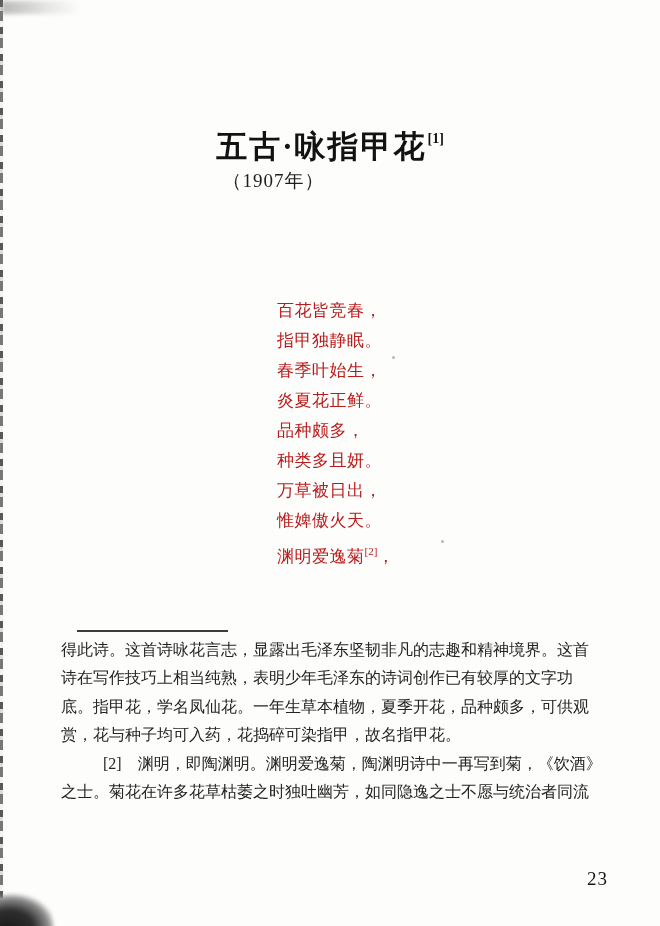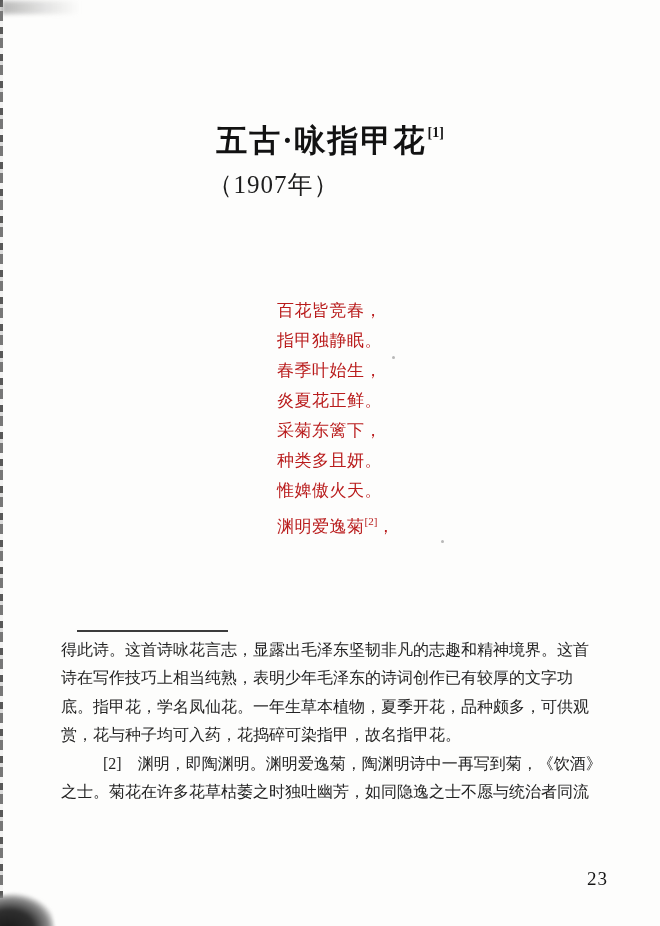--- a/index.html
+++ b/index.html
@@ -35,33 +35,33 @@
     background: radial-gradient(ellipse at 25% 80%, #181818 0%, #2e2e2e 40%, #8c8c8c 62%, rgba(200,200,200,0) 74%);
     transform: rotate(-10deg);
     filter: blur(1.5px);
   }
   .speck { position: absolute; width: 3px; height: 3px; border-radius: 50%; background: #9a9a9a; opacity: .7; }
   .speck-1 { left: 392px; top: 356px; }
   .speck-2 { left: 441px; top: 540px; }
 
   
   .title {
-    position: absolute; top: 120px; left: 0; width: 660px;
+    position: absolute; top: 126px; left: 0; width: 660px;
     text-align: center;
     font-size: 31px; font-weight: 700; letter-spacing: 2px;
     color: #121212; line-height: 1.35;
   }
   .title sup {
     font-size: 14px; font-weight: 600; letter-spacing: 0;
     vertical-align: 14px; margin-left: 1px;
   }
   .subtitle {
     position: absolute; top: 168px; left: 0; width: 547px;
     text-align: center;
-    font-size: 25px; letter-spacing: 1px; color: #1e1e1e; font-family: Liberation Serif, serif;
+    font-size: 19px; letter-spacing: 1px; color: #1e1e1e; font-family: Liberation Serif, serif;
   }
 
   .poem {
     position: absolute; left: 277px; top: 296px;
     font-size: 17px; color: #b91c1c; letter-spacing: .5px;
   }
   .poem-line { height: 30px; line-height: 30px; white-space: nowrap; }
   .poem-line sup { font-size: 11px; vertical-align: 7px; letter-spacing: 0; }
 
   .fn-rule {
@@ -94,22 +94,23 @@
   <div class="title">
     <span>五古·咏指甲花</span><sup>[1]</sup>
   </div>
   <div class="subtitle">（1907年）</div>
 
   <div class="poem">
     <div class="poem-line"><span>百花皆竞春，</span></div>
     <div class="poem-line"><span>指甲独静眠。</span></div>
     <div class="poem-line"><span>春季叶始生，</span></div>
     <div class="poem-line"><span>炎夏花正鲜。</span></div>
-    <div class="poem-line"><span>采菊东篱下，</span></div>
+    <div class="poem-line"><span>品种颇多，</span></div>
     <div class="poem-line"><span>种类多且妍。</span></div>
+    <div class="poem-line"><span>万草被日出，</span></div>
     <div class="poem-line"><span>惟婢傲火天。</span></div>
     <div class="poem-line"><span>渊明爱逸菊</span><sup>[2]</sup><span>，</span></div>
   </div>
 
   <div class="fn-rule"></div>
 
   <div class="footnotes">
     <div class="fn-line">得此诗。这首诗咏花言志，显露出毛泽东坚韧非凡的志趣和精神境界。这首</div>
     <div class="fn-line">诗在写作技巧上相当纯熟，表明少年毛泽东的诗词创作已有较厚的文字功</div>
     <div class="fn-line">底。指甲花，学名凤仙花。一年生草本植物，夏季开花，品种颇多，可供观</div>

